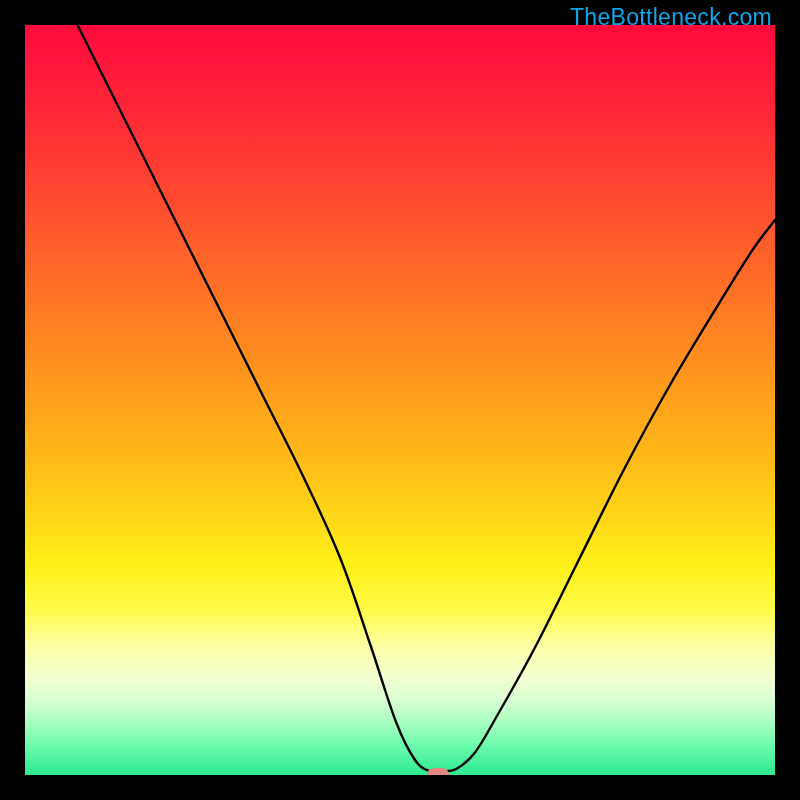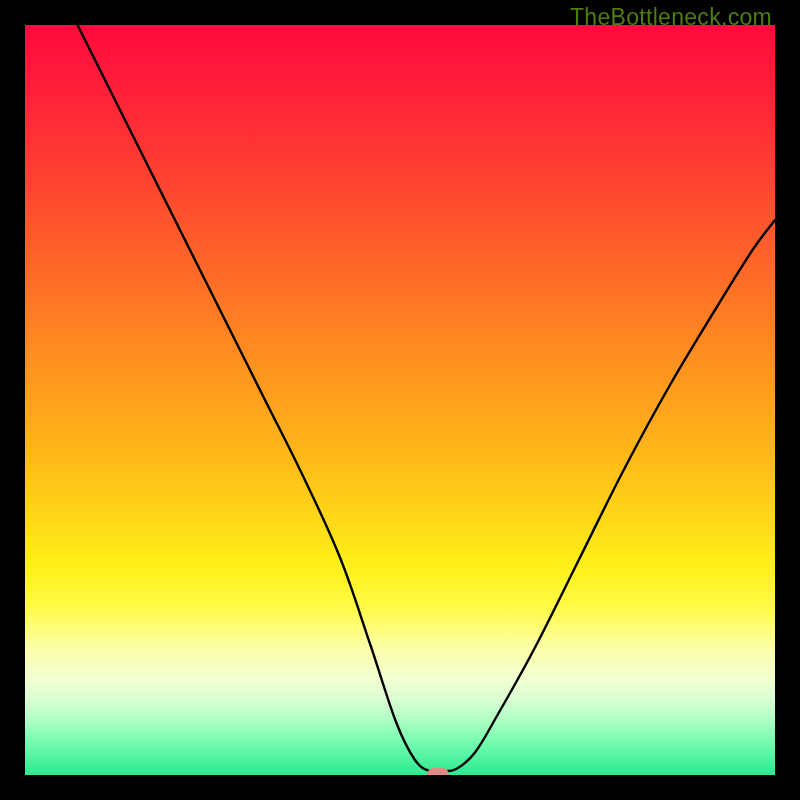--- a/index.html
+++ b/index.html
@@ -42,21 +42,21 @@
       #d9ffd2 90%,
       #a8ffc0 93%,
       #6dfbad 96%,
       #2ce98f 100%
     );
   }
   .watermark {
     position: absolute;
     top: 4px;
     right: 28px;
-    color: #4d7c0f;
+    color: #0ea5e9;
     font-size: 23px;
     letter-spacing: 0.3px;
     font-weight: 400;
     user-select: none;
   }
   .curve {
     position: absolute;
     left: 0;
     top: 0;
     width: 750px;

